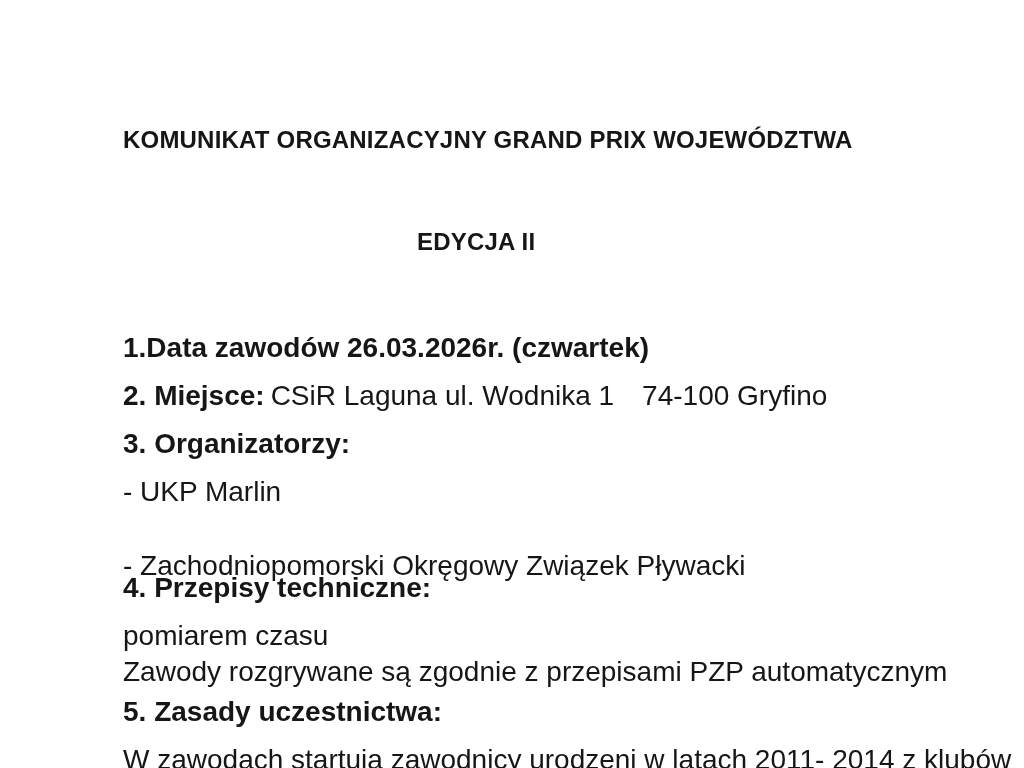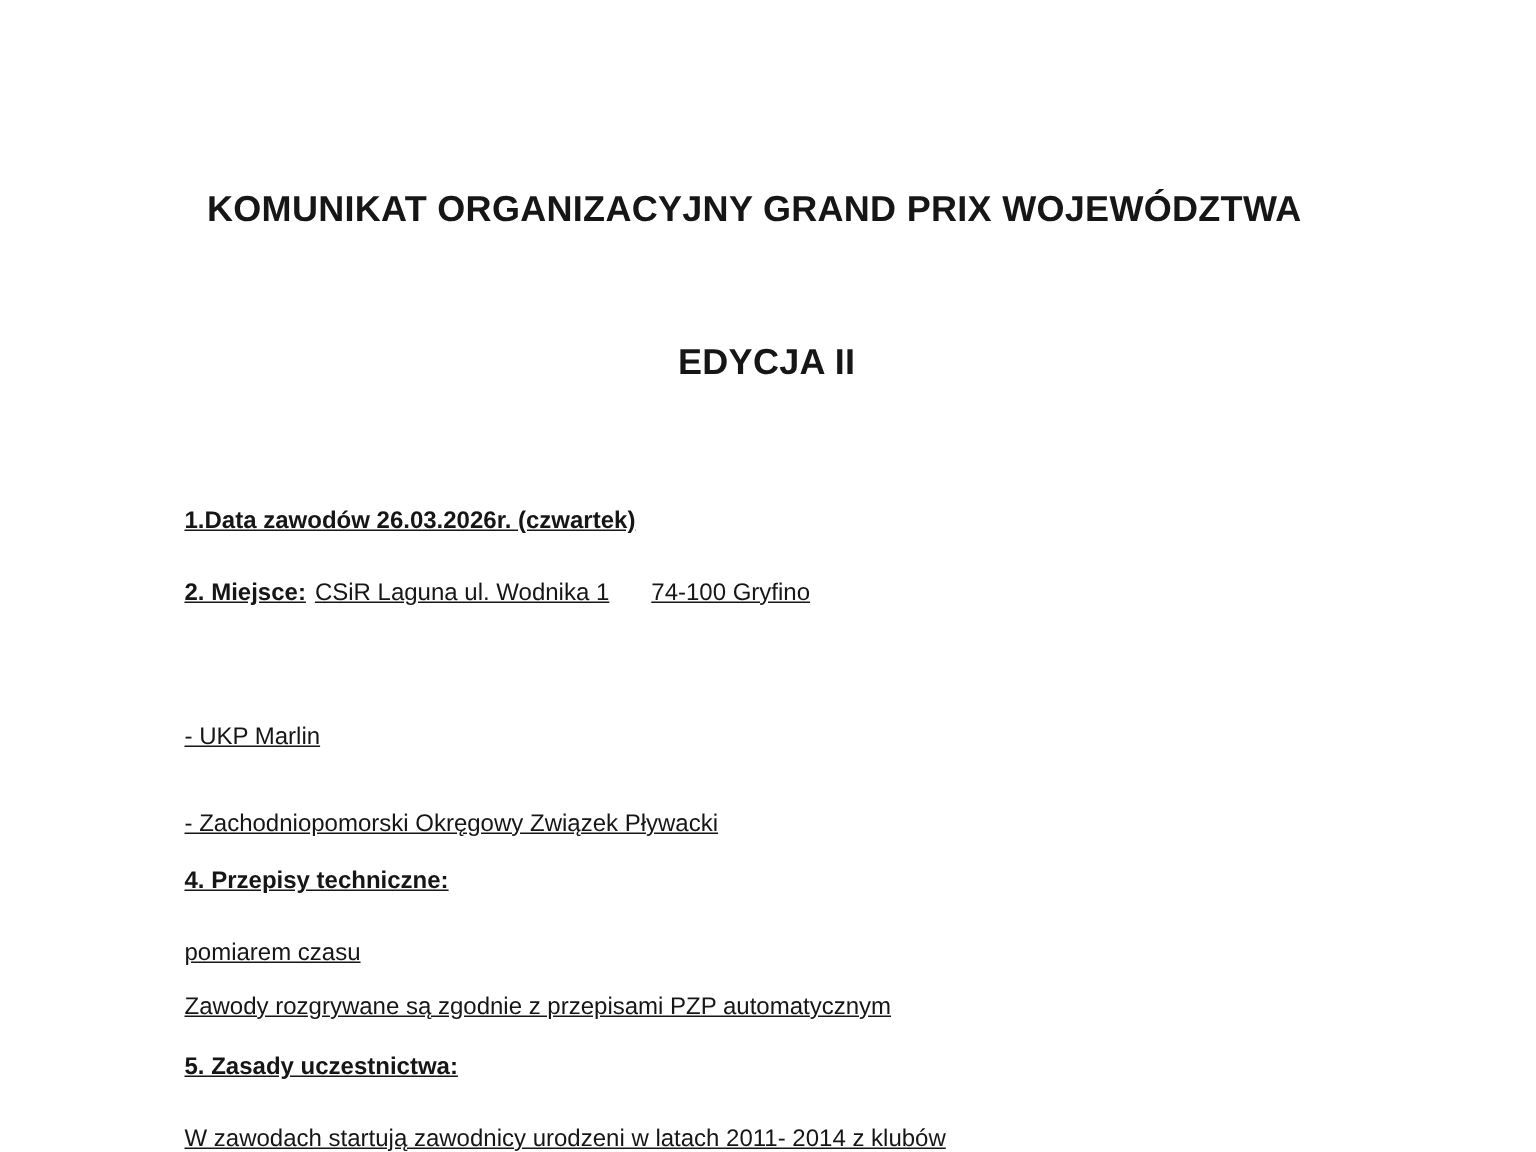--- a/index.html
+++ b/index.html
@@ -21,37 +21,36 @@
     font-family: "Liberation Sans", "DejaVu Sans", sans-serif;
   }
   .title-line {
     position: absolute;
     font-weight: 700;
     font-size: 24px;
     line-height: 30px;
     white-space: nowrap;
     letter-spacing: 0.2px;
   }
-  #title-line-1 { left: 138px; top: 125px; text-align: center; }
+  #title-line-1 { left: 123px; top: 125px; text-align: center; }
   #title-line-2 { left: 171px; top: 175px; }
-  #title-line-3 { left: 417px; top: 227px; margin-left: 35px; }
+  #title-line-3 { left: 417px; top: 227px; }
   .para {
     position: absolute;
     left: 123px;
-    font-size: 16px;
+    font-size: 28px;
     line-height: 36px;
     white-space: nowrap;
-    text-decoration: underline;
   }
   .bold { font-weight: 700; }
   #para-date          { top: 330px; }
   #para-venue         { top: 378px; }
   #para-organizers    { top: 426px; }
   #para-organizer-1   { top: 474px; }
-  #para-organizer-2   { top: 532px; }
+  #para-organizer-2   { top: 548px; }
   #para-technical     { top: 570px; }
   #para-technical-txt { top: 618px; }
   #para-rules         { top: 694px; }
   #para-rules-txt     { top: 742px; }
   .venue-value { margin-left: 6px; margin-top: 24px; }
   .tab-gap {
     display: inline-block;
     width: 28px;
   }
   .line { display: block; }
@@ -65,20 +64,21 @@
 
 
   <div class="title-line" id="title-line-3">EDYCJA II</div>
 
   <div class="para bold" id="para-date">1.Data zawodów 26.03.2026r. (czwartek)</div>
 
   <div class="para" id="para-venue">
     <span class="bold">2. Miejsce:</span><span class="venue-value">CSiR Laguna ul. Wodnika 1</span><span class="tab-gap"></span><span>74-100 Gryfino</span>
   </div>
 
+  <div class="para bold" id="para-organizers">3. Organizatorzy:</div>
 
   <div class="para" id="para-organizer-1">- UKP Marlin</div>
 
   <div class="para" id="para-organizer-2">- Zachodniopomorski Okręgowy Związek Pływacki</div>
 
   <div class="para bold" id="para-technical">4. Przepisy techniczne:</div>
 
   <div class="para" id="para-technical-txt">
     <span class="line">pomiarem czasu</span>
     <span class="line">Zawody rozgrywane są zgodnie z przepisami PZP automatycznym</span>

